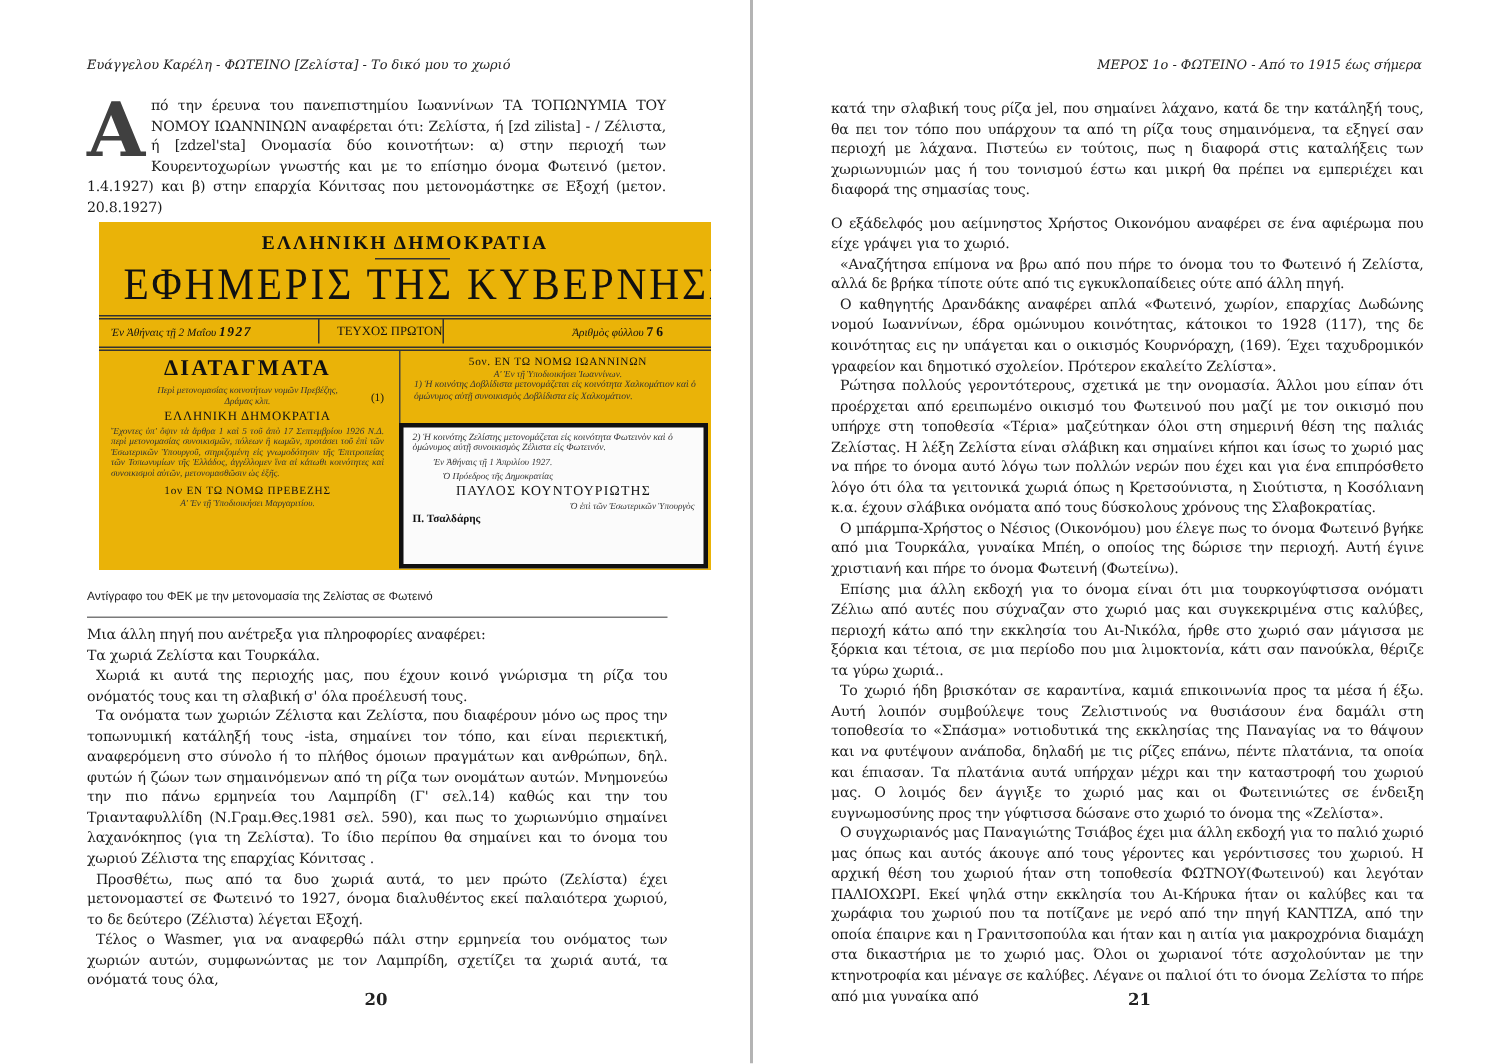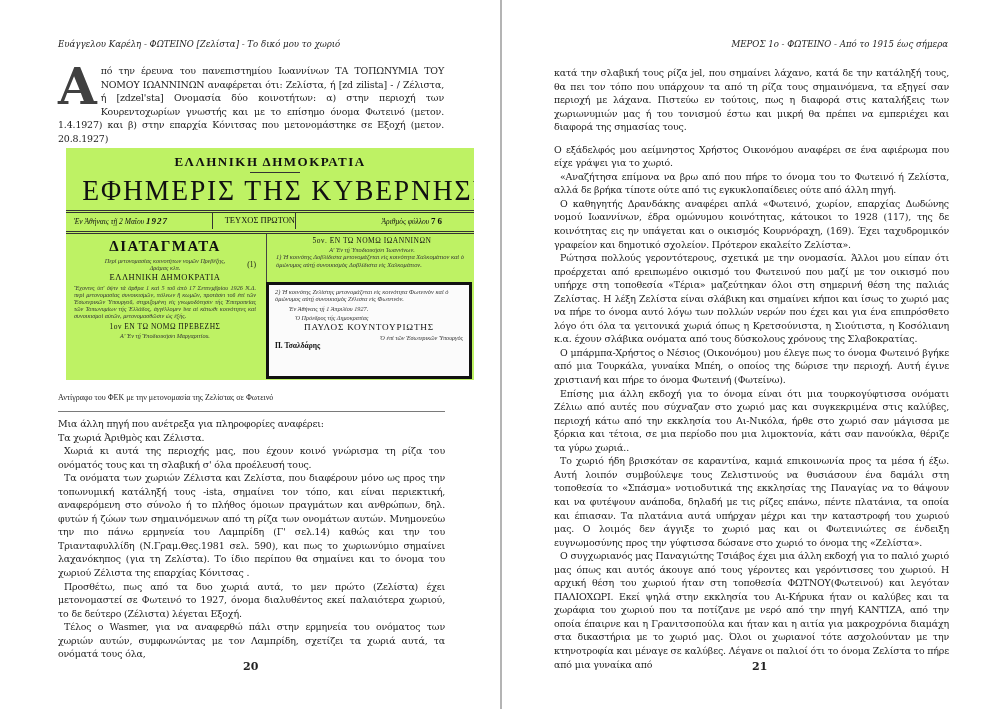--- a/index.html
+++ b/index.html
@@ -17,21 +17,21 @@
   .page.right .running-head { right: 56px; }
 
   .body-text { position: absolute; font-family: "DejaVu Serif", serif; font-size: 9.45px; line-height: 13.55px; text-align: justify; color: #1c1c1c; letter-spacing: -0.15px; }
   .body-text p { text-indent: 6px; }
   .body-text p.noindent { text-indent: 0; }
 
   .intro { left: 58px; top: 64px; width: 386px; }
   .dropcap { float: left; font-family: "DejaVu Serif", serif; font-size: 50px; line-height: 40px; height: 42px; margin: 3px 4px 0 0; color: #404040; font-weight: bold; }
 
   
-  .fek { position: absolute; left: 66px; top: 148px; width: 408px; height: 232px; background: #bef264; overflow: hidden; font-family: "Liberation Serif", serif; color: #111; }
+  .fek { position: absolute; left: 66px; top: 148px; width: 408px; height: 232px; background: #eab308; overflow: hidden; font-family: "Liberation Serif", serif; color: #111; }
   .fek .republic { position: absolute; top: 6px; left: 0; width: 100%; text-align: center; font-size: 13px; font-weight: bold; letter-spacing: 1.5px; }
   .fek .rule-small { position: absolute; top: 24px; left: 184px; width: 50px; height: 1px; background: #333; }
   .fek .gazette { position: absolute; top: 25px; left: 0; width: 100%; text-align: center; font-size: 30px; letter-spacing: 2px; transform: scaleX(0.92); transform-origin: center; white-space: nowrap; }
   .fek .hbar { position: absolute; left: 0; width: 100%; height: 1px; background: #333; }
   .fek .meta-row { position: absolute; top: 64px; left: 0; width: 100%; height: 18px; font-size: 7.5px; }
   .fek .meta-date { position: absolute; left: 8px; top: 4px; font-style: italic; }
   .fek .meta-date b { font-size: 9px; letter-spacing: 1px; }
   .fek .meta-issue { position: absolute; left: 146px; top: 0; height: 17px; width: 84px; border-left: 1px solid #333; border-right: 1px solid #333; text-align: right; font-size: 8.5px; line-height: 17px; }
   .fek .meta-sheet { position: absolute; right: 30px; top: 4px; font-style: italic; }
   .fek .meta-sheet b { font-size: 9px; letter-spacing: 2px; font-style: normal; }
@@ -41,21 +41,21 @@
   .fek .diat { font-size: 15px; font-weight: bold; letter-spacing: 1.5px; margin-top: 4px; }
   .fek .tiny { font-size: 6.2px; line-height: 7.2px; font-style: italic; color: #333; }
   .fek .mid { font-size: 8.5px; line-height: 10px; letter-spacing: 0.5px; }
   .fek .para { font-size: 6.2px; line-height: 7px; text-align: justify; padding: 0 8px; font-style: italic; color: #333; }
   .fek .num1 { position: absolute; right: 8px; top: 26px; font-size: 7.5px; }
   .fek .right-text { font-size: 6.4px; line-height: 7.4px; font-style: italic; color: #333; padding: 0 6px; }
   .fek .box { position: absolute; left: 200px; top: 134px; width: 206px; height: 97px; border: 3px solid #111; background: #fbfbfb; padding: 3px 6px; }
   .fek .box .big { font-size: 9.2px; letter-spacing: 0.8px; text-align: center; margin-top: 1px; }
   .fek .box .sig { font-size: 7.5px; text-align: left; font-weight: bold; margin-right: 16px; }
 
-  .caption { position: absolute; left: 58px; top: 393px; font-family: Liberation Serif, serif; font-size: 8px; color: #222; }
+  .caption { position: absolute; left: 58px; top: 393px; font-family: Liberation Sans, sans-serif; font-size: 8px; color: #222; }
   .caption-rule { position: absolute; left: 58px; top: 411px; width: 387px; height: 1px; background: #7a7a7a; }
 
   .lower { left: 58px; top: 417px; width: 387px; }
 
   .page-number { position: absolute; top: 660px; font-family: "DejaVu Serif", serif; font-size: 11px; font-weight: bold; color: #222; }
   .page.left .page-number { left: 243px; }
   .page.right .page-number { left: 250px; }
 
   .right-text-block { left: 52px; top: 66px; width: 395px; }
   .right-text-block p.gap { margin-top: 9px; }
@@ -118,21 +118,21 @@
         <div class="tiny" style="text-align:right;margin-top:2px;">Ὁ ἐπὶ τῶν Ἐσωτερικῶν Ὑπουργὸς</div>
         <div class="sig">Π. Τσαλδάρης</div>
       </div>
     </div>
 
     <div class="caption">Αντίγραφο του ΦΕΚ με την μετονομασία της Ζελίστας σε Φωτεινό</div>
     <div class="caption-rule"></div>
 
     <div class="body-text lower">
       <p class="noindent">Μια άλλη πηγή που ανέτρεξα για πληροφορίες αναφέρει:</p>
-      <p class="noindent">Τα χωριά Ἀριθμὸς και Ζέλιστα.</p>
+      <p class="noindent">Τα χωριά Ζελίστα και Τουρκάλα.</p>
       <p>Χωριά κι αυτά της περιοχής μας, που έχουν κοινό γνώρισμα τη ρίζα του ονόματός τους και τη σλαβική σ' όλα προέλευσή τους.</p>
       <p>Τα ονόματα των χωριών Ζέλιστα και Ζελίστα, που διαφέρουν μόνο ως προς την τοπωνυμική κατάληξή τους -ista, σημαίνει τον τόπο, και είναι περιεκτική, αναφερόμενη στο σύνολο ή το πλήθος όμοιων πραγμάτων και ανθρώπων, δηλ. φυτών ή ζώων των σημαινόμενων από τη ρίζα των ονομάτων αυτών. Μνημονεύω την πιο πάνω ερμηνεία του Λαμπρίδη (Γ' σελ.14) καθώς και την του Τριανταφυλλίδη (Ν.Γραμ.Θες.1981 σελ. 590), και πως το χωριωνύμιο σημαίνει λαχανόκηπος (για τη Ζελίστα). Το ίδιο περίπου θα σημαίνει και το όνομα του χωριού Ζέλιστα της επαρχίας Κόνιτσας .</p>
       <p>Προσθέτω, πως από τα δυο χωριά αυτά, το μεν πρώτο (Ζελίστα) έχει μετονομαστεί σε Φωτεινό το 1927, όνομα διαλυθέντος εκεί παλαιότερα χωριού, το δε δεύτερο (Ζέλιστα) λέγεται Εξοχή.</p>
       <p>Τέλος ο Wasmer, για να αναφερθώ πάλι στην ερμηνεία του ονόματος των χωριών αυτών, συμφωνώντας με τον Λαμπρίδη, σχετίζει τα χωριά αυτά, τα ονόματά τους όλα,</p>
     </div>
 
     <div class="page-number">20</div>
   </div>
 
   <div class="gutter"></div>

